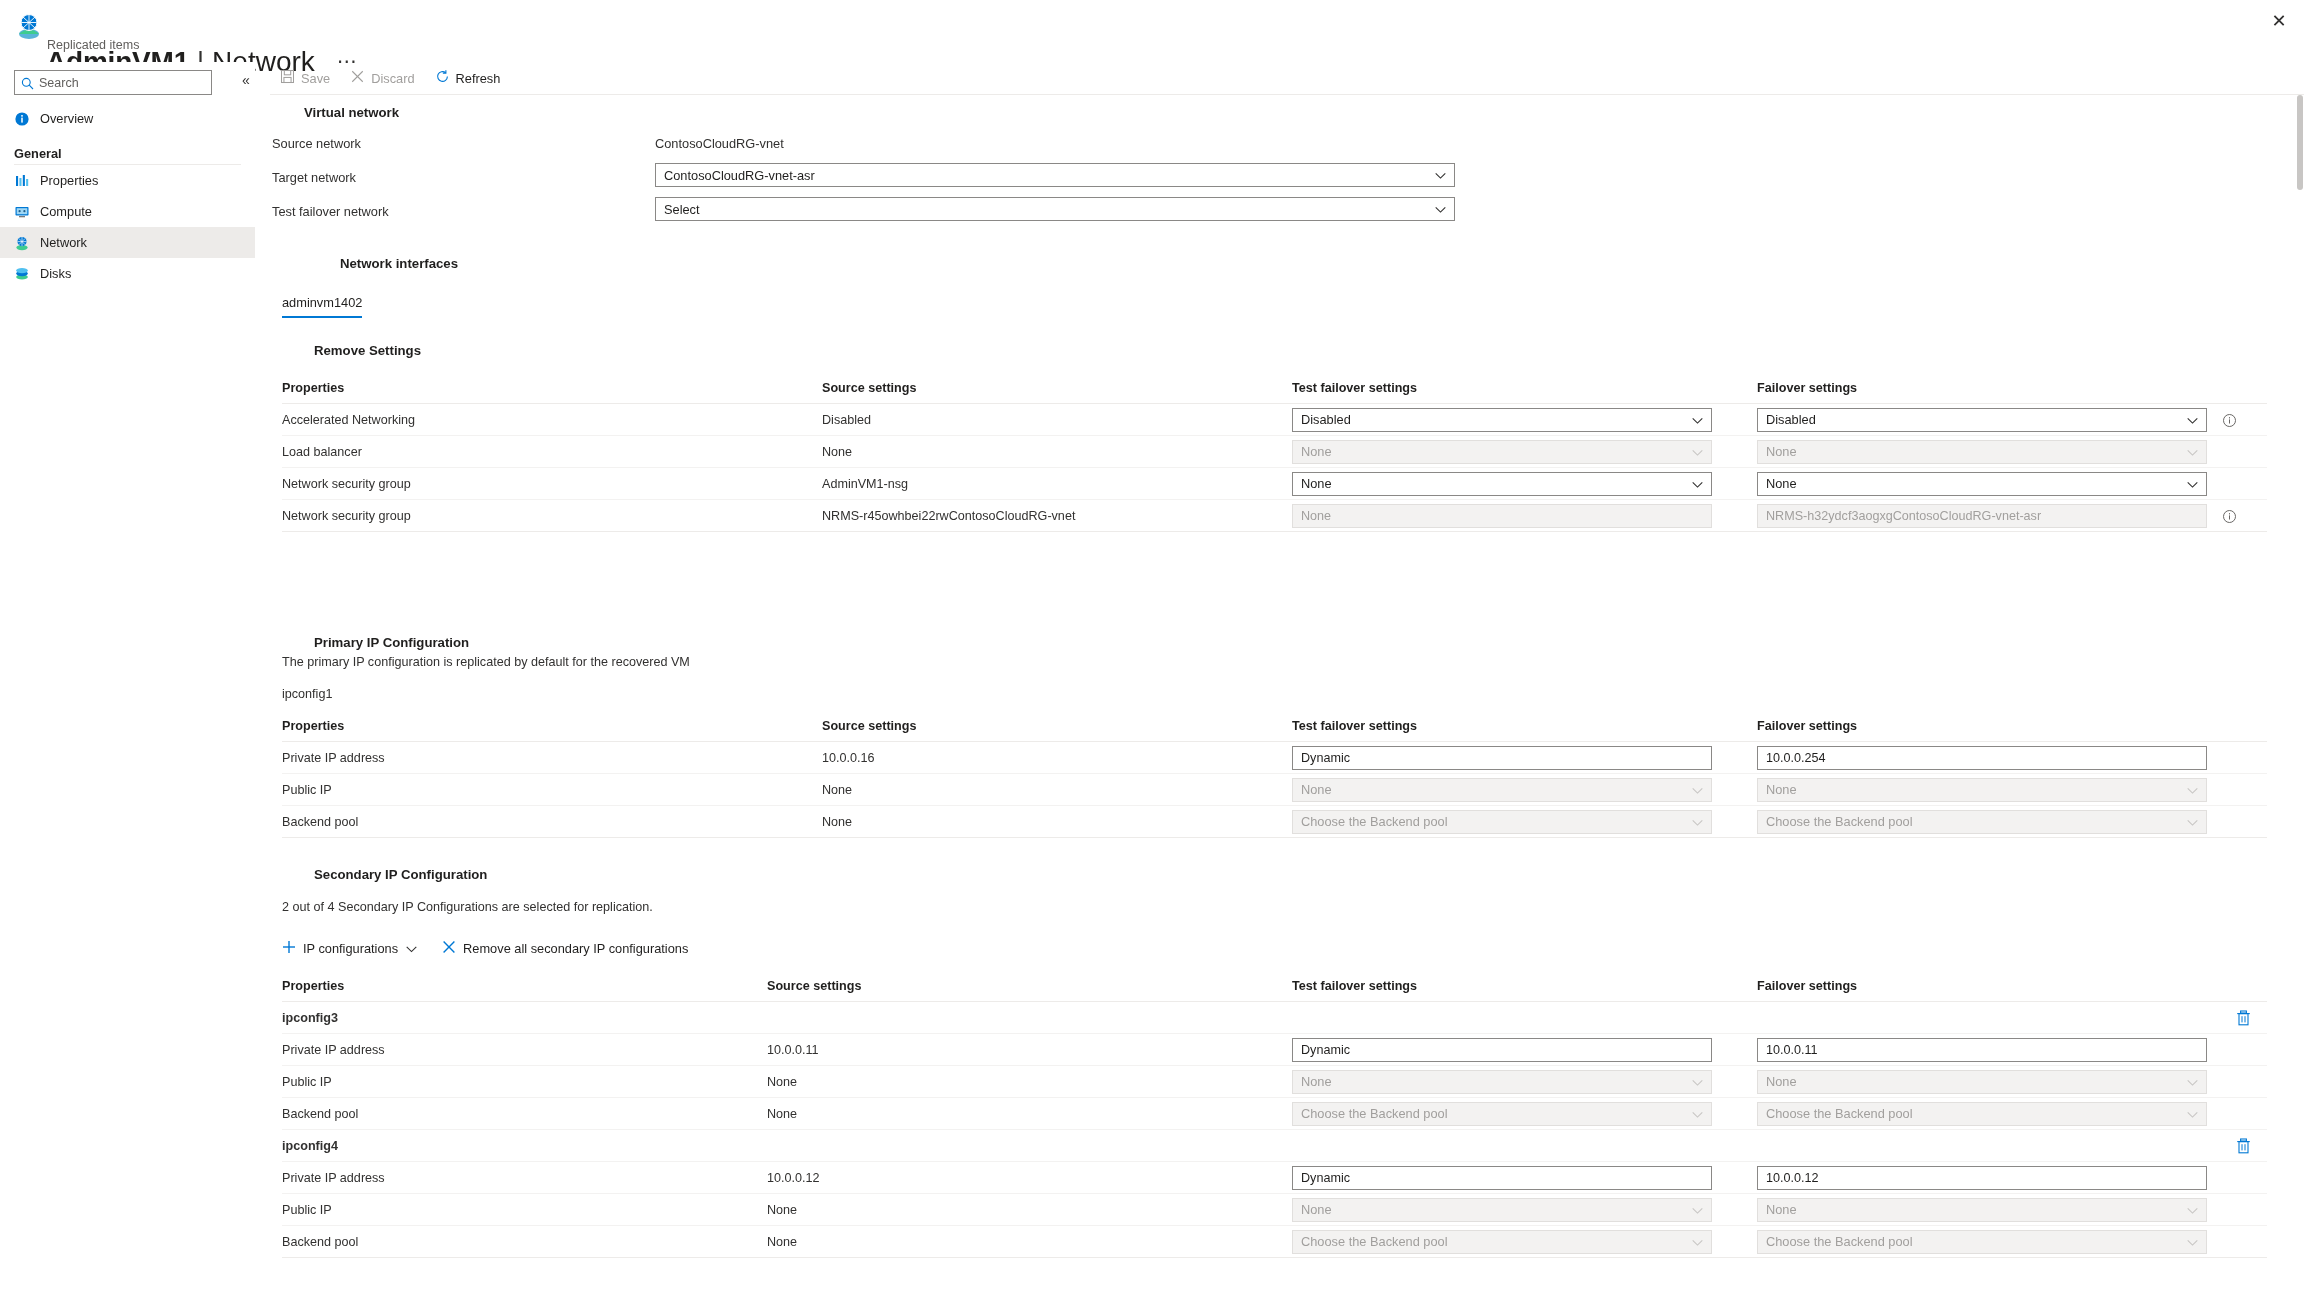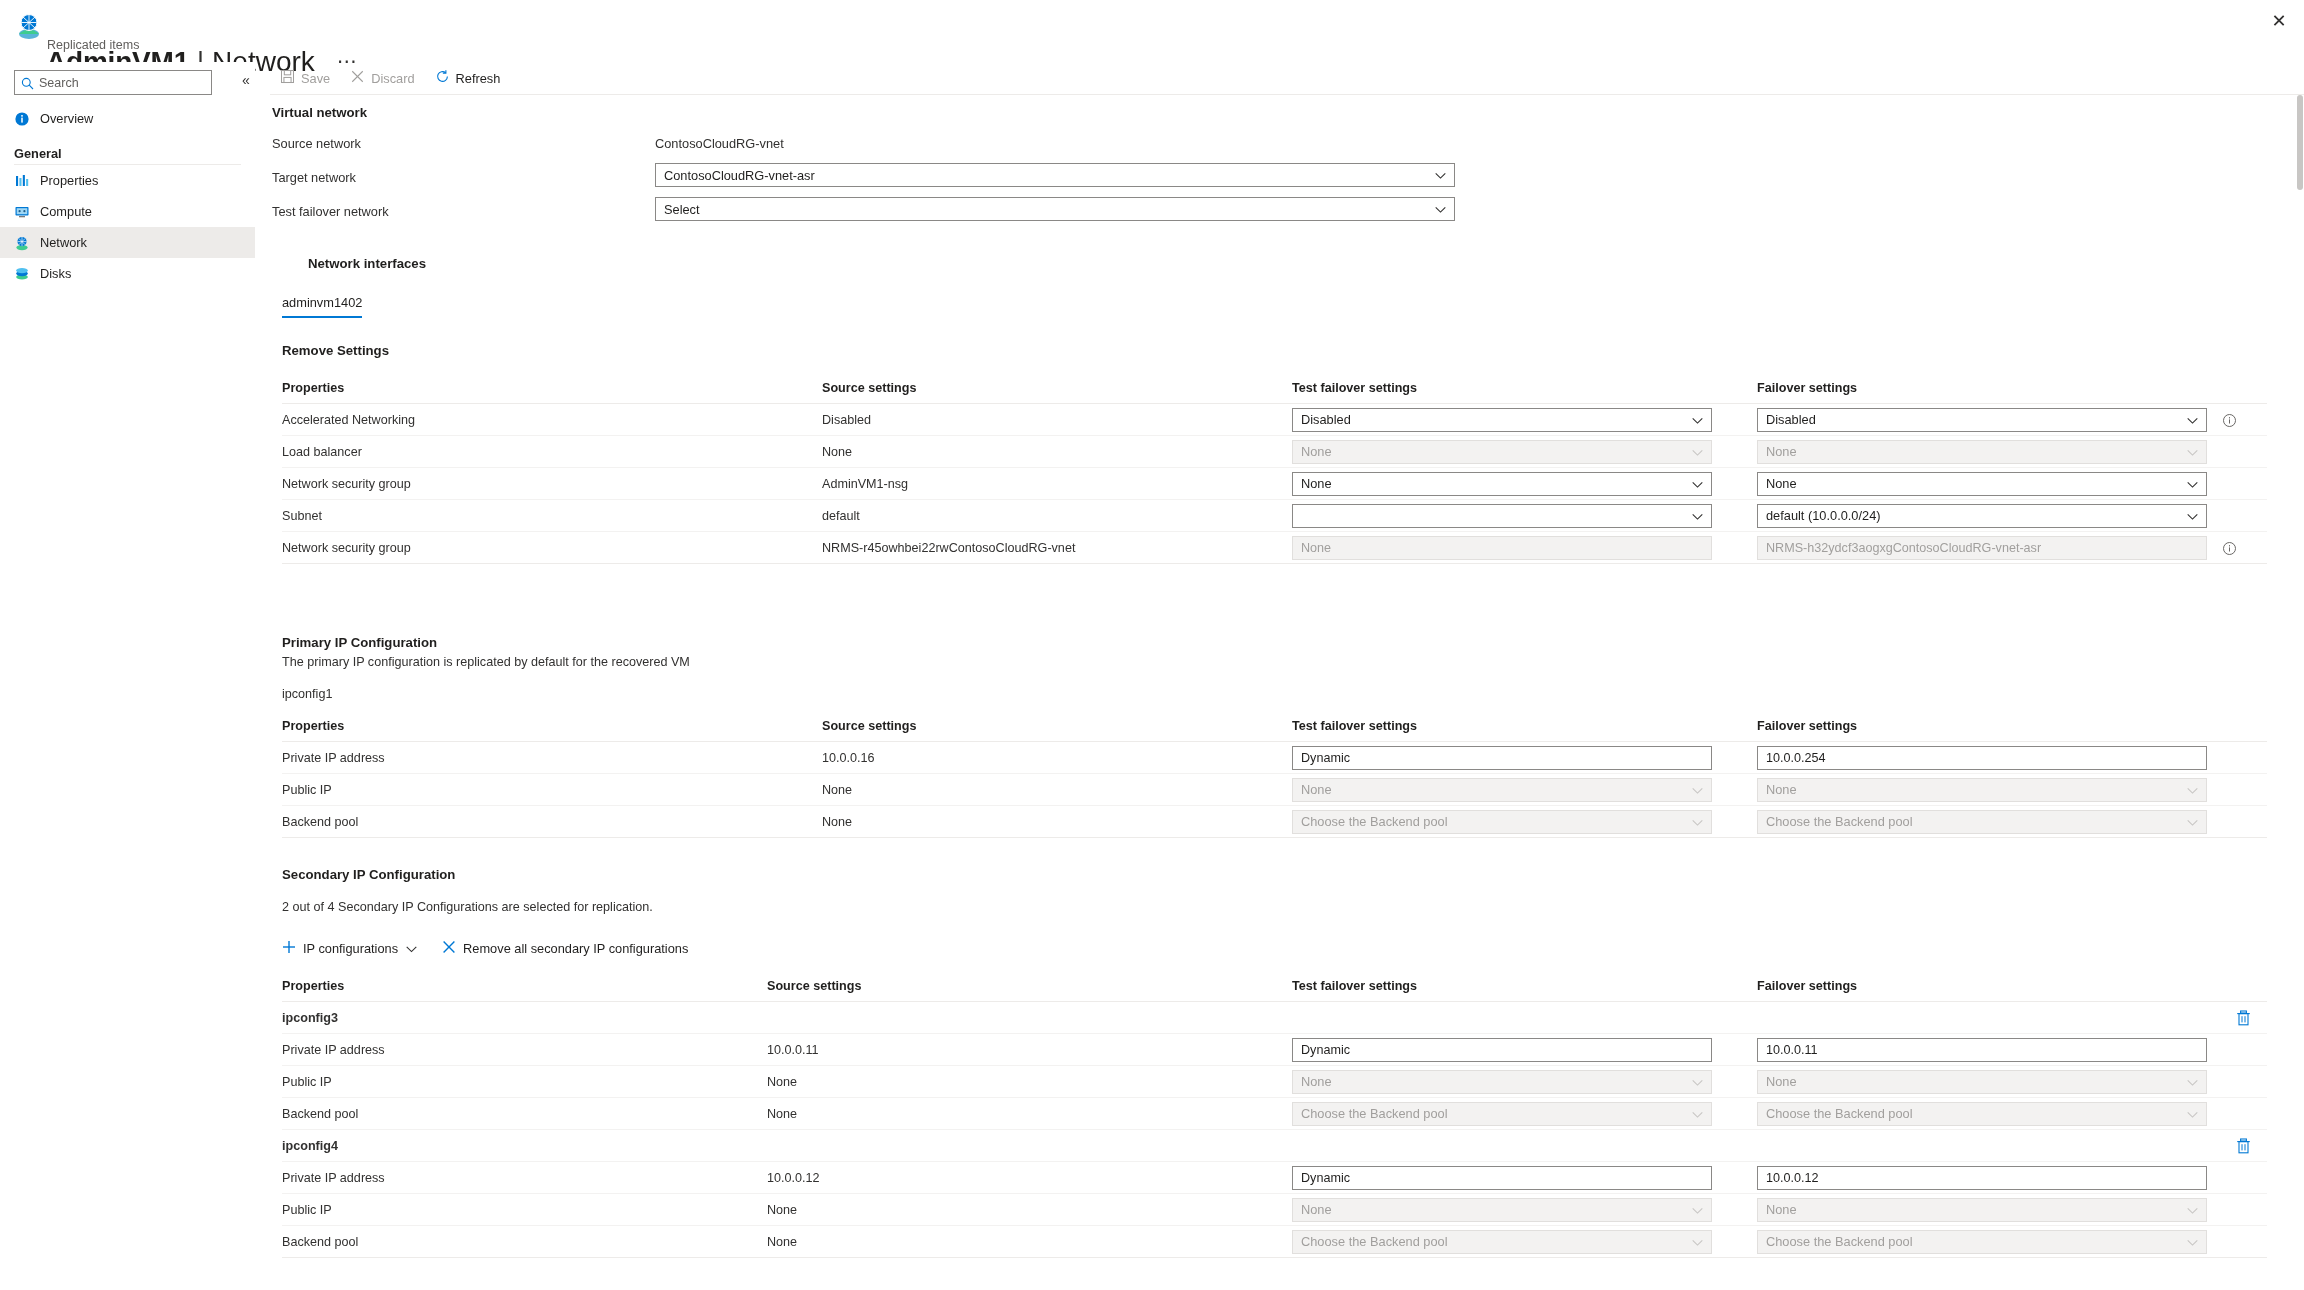--- a/index.html
+++ b/index.html
@@ -82,21 +82,21 @@
     position: absolute; left: 255px; top: 95px; width: 2049px; height: 1195px;
     overflow: hidden;
   }
   .scrollbar-track {
     position: absolute; right: 0; top: 95px; width: 8px; height: 1195px; background: transparent;
   }
   .scrollbar-thumb {
     position: absolute; right: 1px; top: 0px; width: 6px; height: 95px; background: #c8c6c4; border-radius: 3px;
   }
 
-  .sec-title { font-size: 13.2px; font-weight: 600; color: #201f1e; }
+  .sec-title { font-size: 13.2px; font-weight: 600; color: #201f1e; margin-left: 32px; }
   .lbl { font-size: 12.8px; color: #323130; }
   .val { font-size: 12.8px; color: #323130; }
 
   .ddl {
     position: relative; height: 24px; border: 1px solid #8a8886; background: #fff;
     display: flex; align-items: center; padding: 0 26px 0 8px;
     font-size: 12.8px; color: #201f1e; cursor: pointer;
   }
   .ddl .chev {
     position: absolute; right: 8px; top: 50%; transform: translateY(-50%);
@@ -386,40 +386,20 @@
             <td>
                 <div class="ddl" style="width:450px">
                   <span>None</span>
                   <span class="chev"><svg width="11" height="7" viewBox="0 0 11 7">
                       <path d="M0.7 0.9 L5.5 5.6 L10.3 0.9" fill="none" stroke="#323130" stroke-width="1.1"></path>
                     </svg></span>
                 </div>
               </td>
           </tr>
 
-          <tr>
-            <td class="cell-pad">Subnet</td>
-            <td>default</td>
-            <td>
-                <div class="ddl" style="width:420px">
-                  <span></span>
-                  <span class="chev"><svg width="11" height="7" viewBox="0 0 11 7">
-                      <path d="M0.7 0.9 L5.5 5.6 L10.3 0.9" fill="none" stroke="#323130" stroke-width="1.1"></path>
-                    </svg></span>
-                </div>
-              </td>
-            <td>
-                <div class="ddl" style="width:450px">
-                  <span>default (10.0.0.0/24)</span>
-                  <span class="chev"><svg width="11" height="7" viewBox="0 0 11 7">
-                      <path d="M0.7 0.9 L5.5 5.6 L10.3 0.9" fill="none" stroke="#323130" stroke-width="1.1"></path>
-                    </svg></span>
-                </div>
-              </td>
-          </tr>
 
           <tr>
             <td class="cell-pad-2">Network security group</td>
             <td>NRMS-r45owhbei22rwContosoCloudRG-vnet</td>
             <td>
                 <div class="inp dis" style="width:420px">
                   <span>None</span>
                 </div>
               </td>
             <td style="position:relative">

